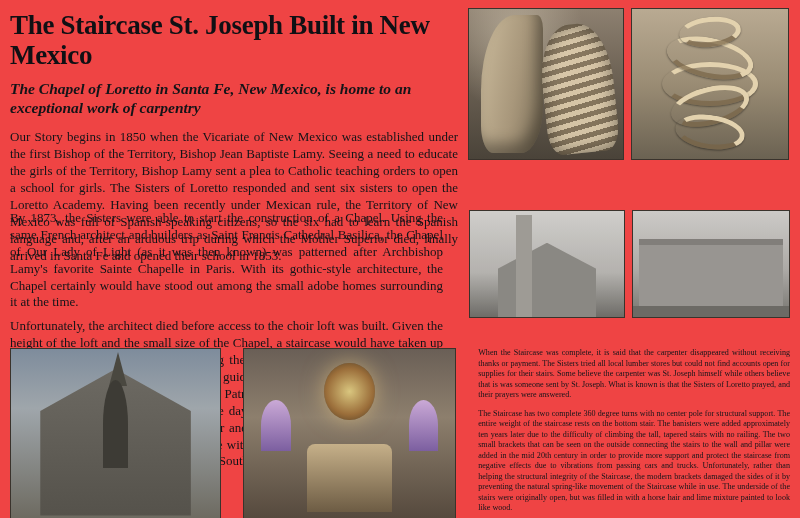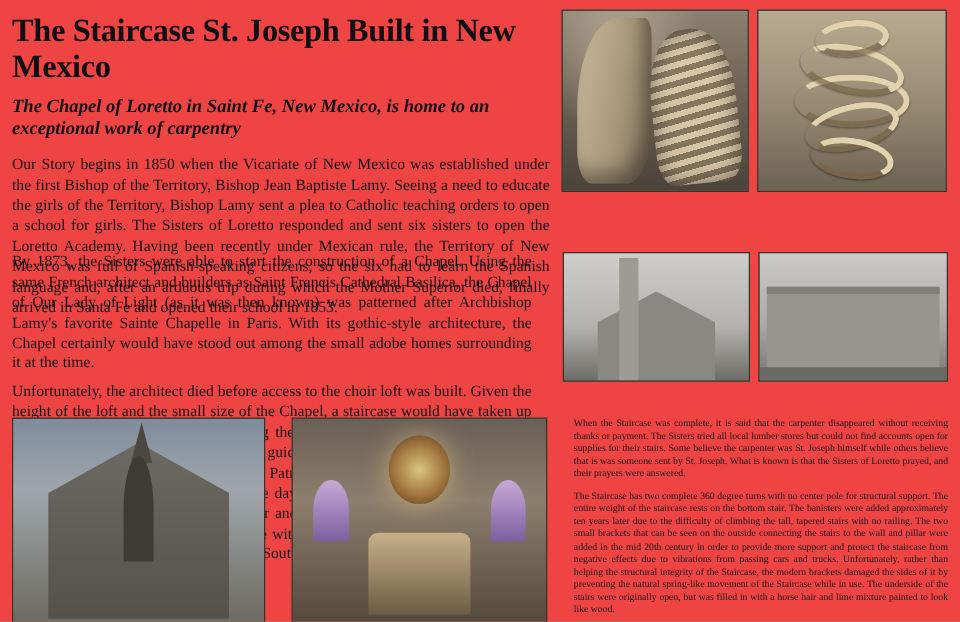--- a/index.html
+++ b/index.html
@@ -219,21 +219,21 @@
   .win.r{ right:8%; }
 </style>
 </head>
 <body>
 
 <div class="page">
 
   <div class="top">
     <div class="top-left">
       <div class="title">The Staircase St. Joseph Built in New Mexico</div>
-      <div class="subtitle">The Chapel of Loretto in Saint Fe, New Mexico, is home to an exceptional work of carpentry</div>
+      <div class="subtitle">The Chapel of Loretto in Santa Fe, New Mexico, is home to an exceptional work of carpentry</div>
       <div class="body-col intro">
         <p>Our Story begins in 1850 when the Vicariate of New Mexico was established under the first Bishop of the Territory, Bishop Jean Baptiste Lamy. Seeing a need to educate the girls of the Territory, Bishop Lamy sent a plea to Catholic teaching orders to open a school for girls. The Sisters of Loretto responded and sent six sisters to open the Loretto Academy. Having been recently under Mexican rule, the Territory of New Mexico was full of Spanish-speaking citizens, so the six had to learn the Spanish language and, after an arduous trip during which the Mother Superior died, finally arrived in Santa Fe and opened their school in 1853.</p>
       </div>
     </div>
 
     <div class="top-right">
       <div class="photo ph-stair-wide">
         <div class="stair1"></div>
       </div>
       <div class="photo ph-stair-tall">

